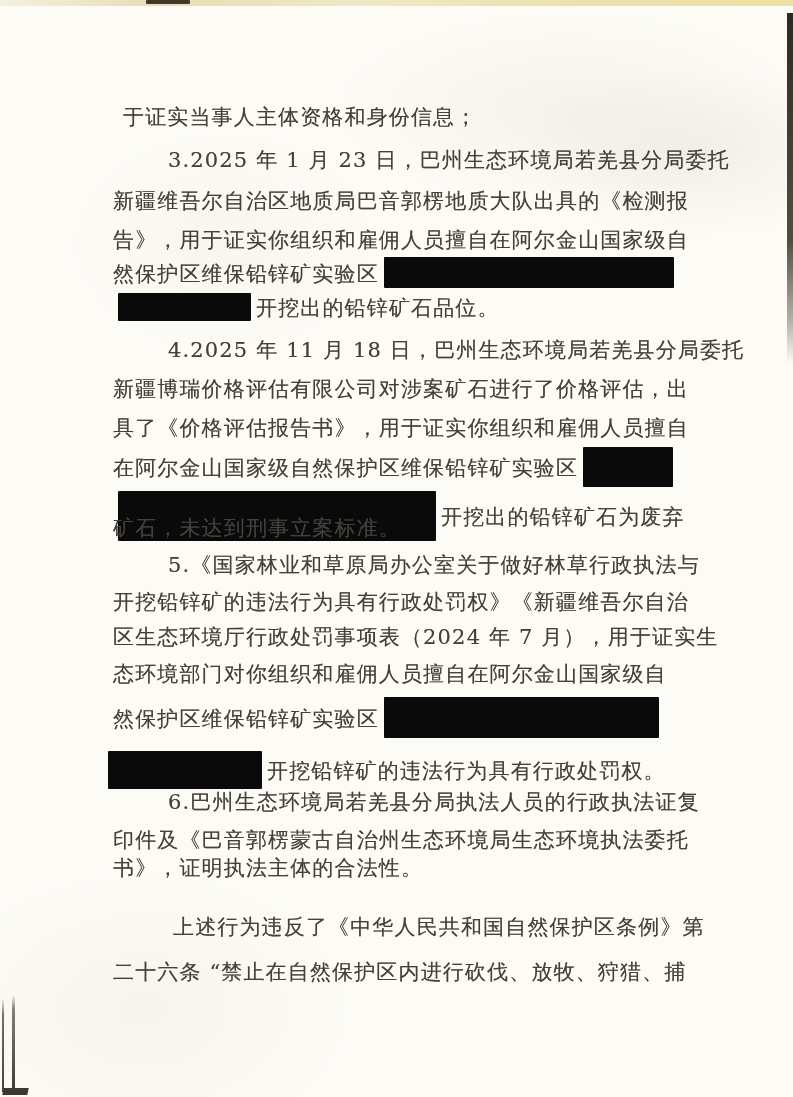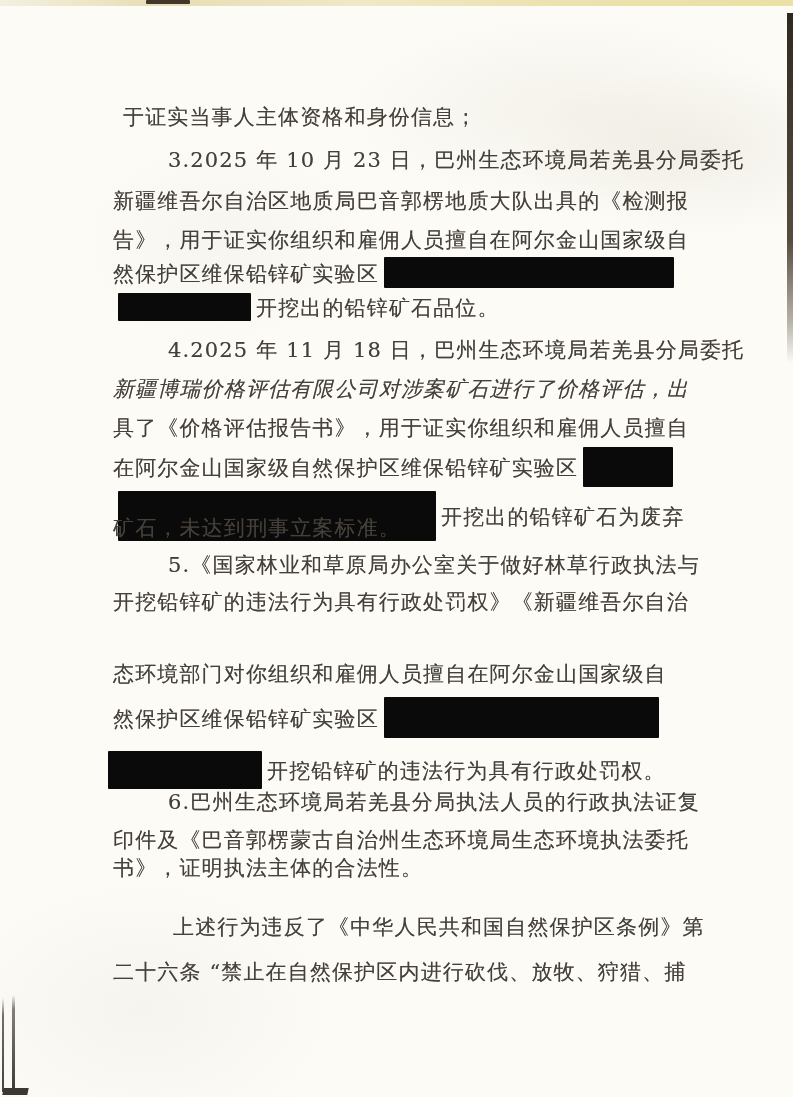--- a/index.html
+++ b/index.html
@@ -76,33 +76,34 @@
 
 <div class="paper">
   <div class="top-strip"></div>
   <div class="top-mark"></div>
   <div class="right-edge"></div>
   <div class="bl-line-1"></div>
   <div class="bl-line-2"></div>
   <div class="bl-foot"></div>
   <div class="textblock" id="textblock">
       <div class="line" style="top: 103px; left: 123px;"><span>于证实当事人主体资格和身份信息；</span></div>
-      <div class="line" style="top: 146px; left: 168px;"><span>3.2025 年 10 月 23 日，巴州生态环境局若羌县分局委托</span></div>
+      <div class="line" style="top: 146px; left: 168px;"><span>3.2025 年 1 月 23 日，巴州生态环境局若羌县分局委托</span></div>
       <div class="line" style="top: 187px; left: 113px;"><span>新疆维吾尔自治区地质局巴音郭楞地质大队出具的《检测报</span></div>
       <div class="line" style="top: 226px; left: 113px;"><span>告》，用于证实你组织和雇佣人员擅自在阿尔金山国家级自</span></div>
       <div class="line" style="top: 257px; left: 113px;"><span>然保护区维保铅锌矿实验区</span><span class="redaction" style="width: 290px; height: 31px; vertical-align: -7.5px;"></span></div>
       <div class="line" style="top: 293px; left: 113px;"><span class="redaction" style="width: 133px; height: 28px; vertical-align: -6px;"></span><span>开挖出的铅锌矿石品位。</span></div>
       <div class="line" style="top: 336px; left: 168px;"><span>4.2025 年 11 月 18 日，巴州生态环境局若羌县分局委托</span></div>
-      <div class="line" style="top: 375px; left: 113px; font-style: italic;"><span>新疆博瑞价格评估有限公司对涉案矿石进行了价格评估，出</span></div>
+      <div class="line" style="top: 375px; left: 113px;"><span>新疆博瑞价格评估有限公司对涉案矿石进行了价格评估，出</span></div>
       <div class="line" style="top: 414px; left: 113px;"><span>具了《价格评估报告书》，用于证实你组织和雇佣人员擅自</span></div>
       <div class="line" style="top: 447px; left: 113px;"><span>在阿尔金山国家级自然保护区维保铅锌矿实验区</span><span class="redaction" style="width: 90px; height: 40px; vertical-align: -12px;"></span></div>
       <div class="line" style="top: 491px; left: 113px;"><span class="redaction" style="width: 318px; height: 50px; vertical-align: -17px;"></span><span>开挖出的铅锌矿石为废弃</span></div>
       <div class="line" style="top: 514px; left: 113px;"><span>矿石，未达到刑事立案标准。</span></div>
       <div class="line" style="top: 551px; left: 168px;"><span>5.《国家林业和草原局办公室关于做好林草行政执法与</span></div>
       <div class="line" style="top: 588px; left: 113px;"><span>开挖铅锌矿的违法行为具有行政处罚权》《新疆维吾尔自治</span></div>
+      <div class="line" style="top: 623px; left: 113px;"><span>区生态环境厅行政处罚事项表（2024 年 7 月），用于证实生</span></div>
       <div class="line" style="top: 660px; left: 113px;"><span>态环境部门对你组织和雇佣人员擅自在阿尔金山国家级自</span></div>
       <div class="line" style="top: 697px; left: 113px;"><span>然保护区维保铅锌矿实验区</span><span class="redaction" style="width: 275px; height: 41px; vertical-align: -12.5px;"></span></div>
       <div class="line" style="top: 751px; left: 103px; font-family: Liberation Serif, serif;"><span class="redaction" style="width: 154px; height: 38px; vertical-align: -11px;"></span><span>开挖铅锌矿的违法行为具有行政处罚权。</span></div>
       <div class="line" style="top: 788px; left: 168px;"><span>6.巴州生态环境局若羌县分局执法人员的行政执法证复</span></div>
       <div class="line" style="top: 826px; left: 113px;"><span>印件及《巴音郭楞蒙古自治州生态环境局生态环境执法委托</span></div>
       <div class="line" style="top: 854px; left: 113px;"><span>书》，证明执法主体的合法性。</span></div>
       <div class="line" style="top: 958px; left: 113px;"><span>二十六条 “禁止在自然保护区内进行砍伐、放牧、狩猎、捕</span></div>
       <div class="line" style="top: 913px; left: 173px;"><span>上述行为违反了《中华人民共和国自然保护区条例》第</span></div>
     </div>
 </div>

